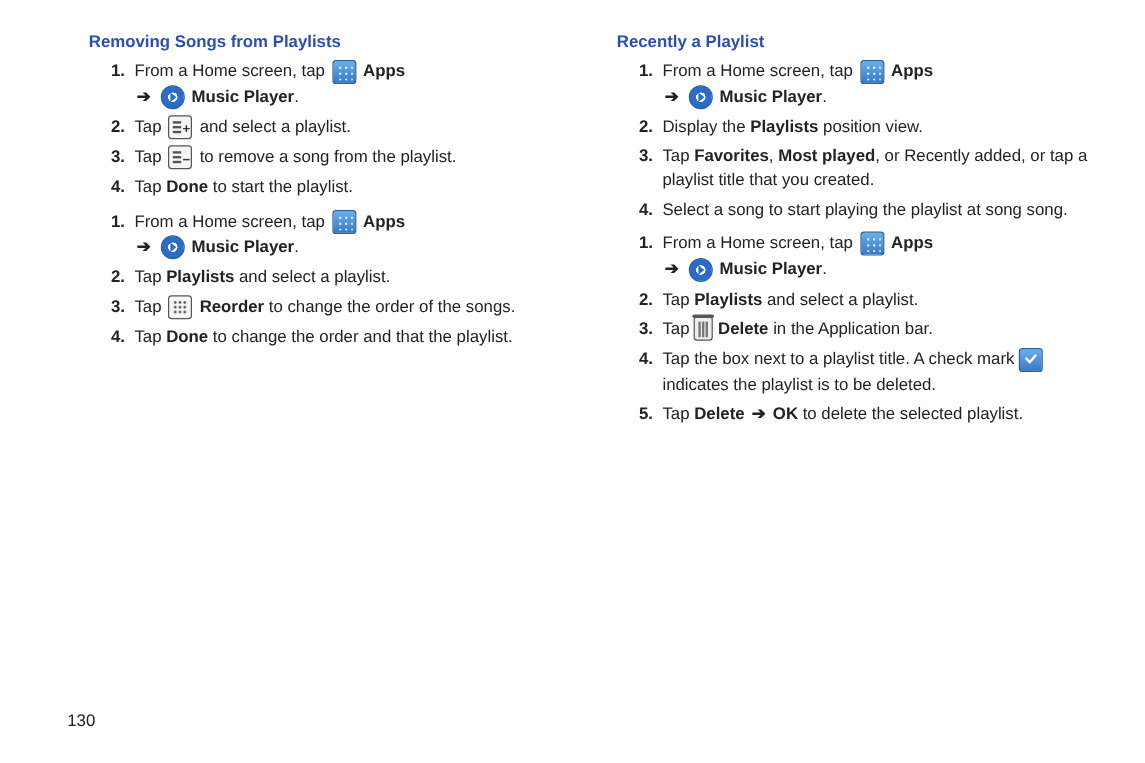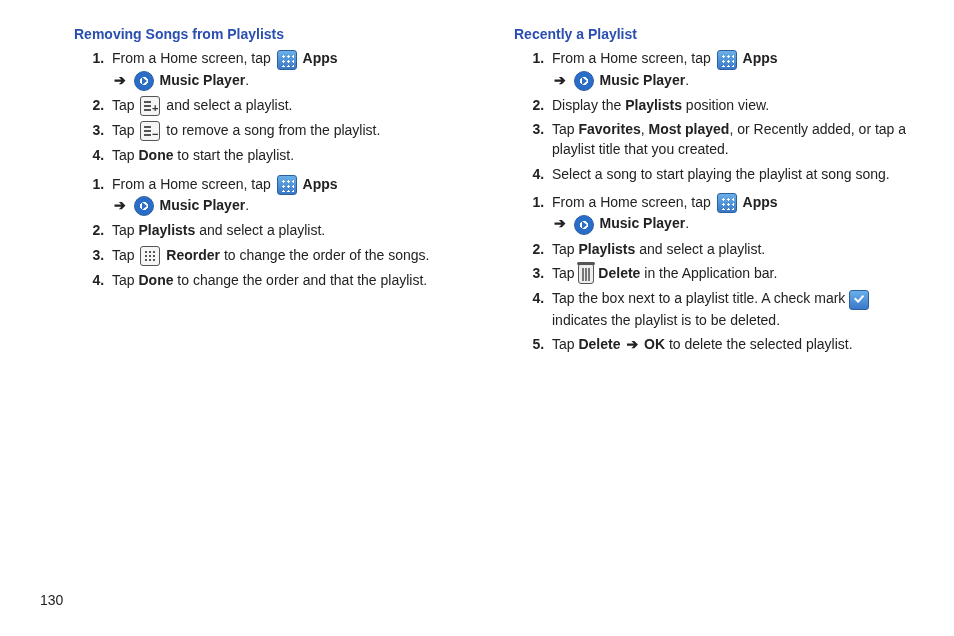--- a/index.html
+++ b/index.html
@@ -142,21 +142,21 @@
   }
   .check-icon::before{
     content:"";position:absolute;left:6px;top:7px;width:9px;height:2px;background:#fff;
     transform:rotate(-50deg);
   }
   .sub{
     margin-top:4px;
   }
   .page-num{
     position:absolute;
-    left:40px;
+    left:56px;
     bottom:28px;
     font-size:14px;
   }
   .wrap{position:relative;width:954px;height:636px;}
 </style>
 </head>
 <body>
 <div class="wrap">
 
 <div class="page">

